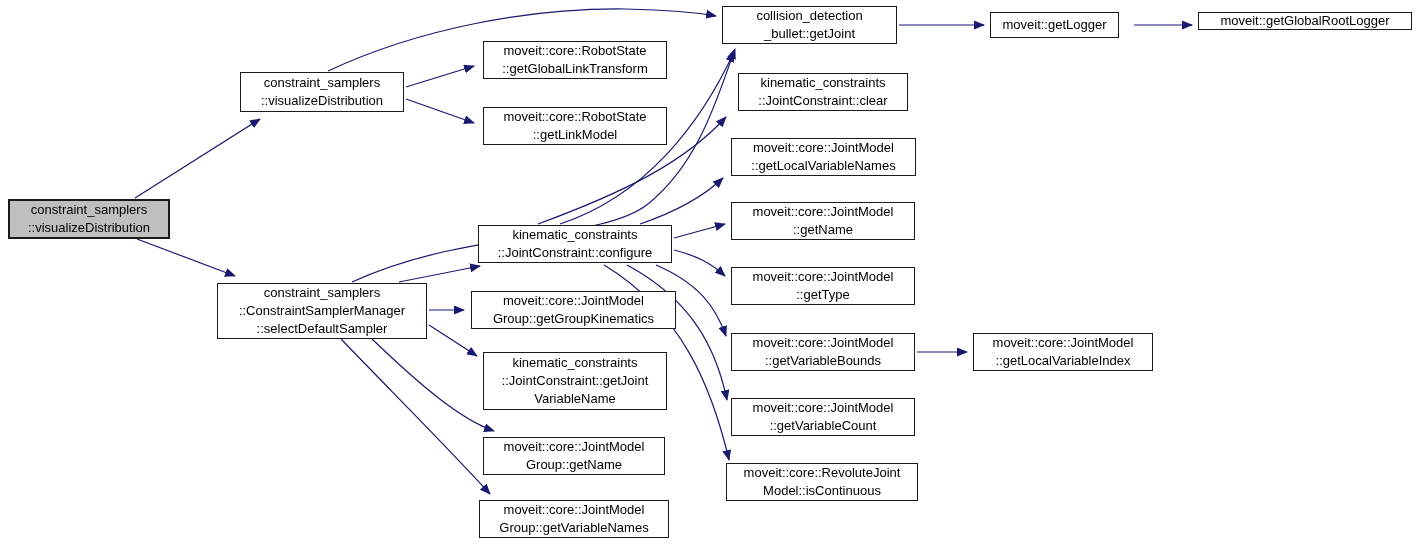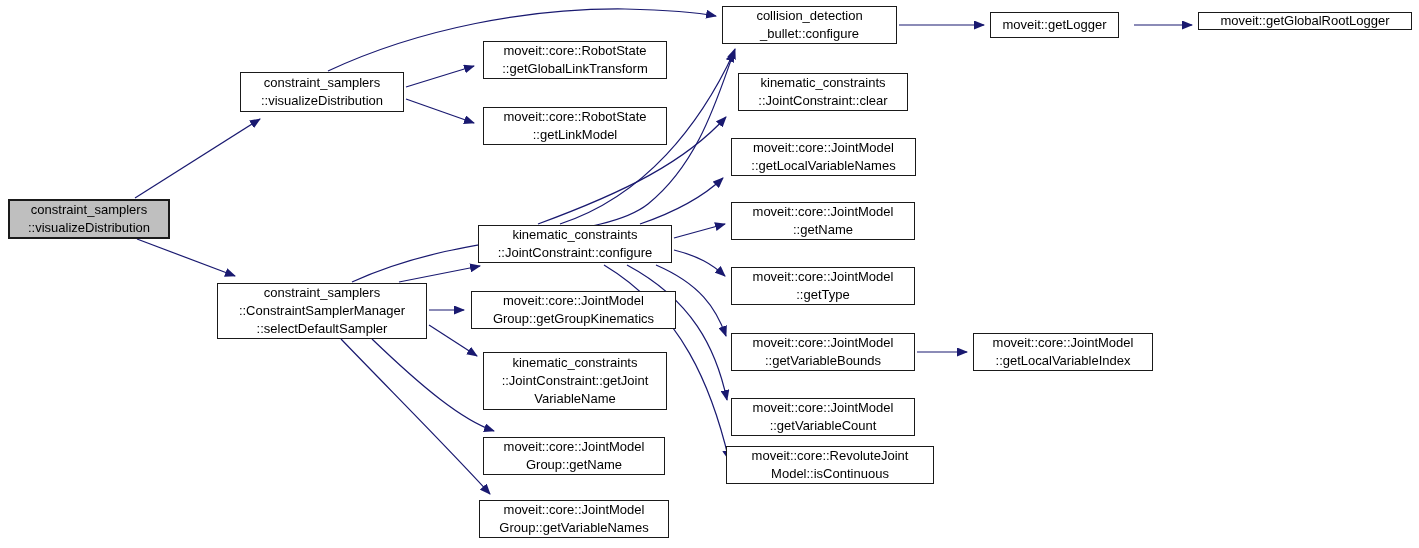--- a/index.html
+++ b/index.html
@@ -89,21 +89,21 @@
   <div class="node" style="left:240px;top:72px;width:164px;height:40px">constraint_samplers
 ::visualizeDistribution</div>
 
   <div class="node" style="left:483px;top:41px;width:184px;height:38px">moveit::core::RobotState
 ::getGlobalLinkTransform</div>
 
   <div class="node" style="left:483px;top:107px;width:184px;height:38px">moveit::core::RobotState
 ::getLinkModel</div>
 
   <div class="node" style="left:722px;top:6px;width:175px;height:38px">collision_detection
-_bullet::configure</div>
+_bullet::getJoint</div>
 
   <div class="node" style="left:990px;top:12px;width:129px;height:26px">moveit::getLogger</div>
 
   <div class="node" style="left:1198px;top:12px;width:214px;height:18px">moveit::getGlobalRootLogger</div>
 
   <div class="node" style="left:738px;top:73px;width:170px;height:38px">kinematic_constraints
 ::JointConstraint::clear</div>
 
   <div class="node" style="left:731px;top:138px;width:185px;height:38px">moveit::core::JointModel
 ::getLocalVariableNames</div>
@@ -119,21 +119,21 @@
 
   <div class="node" style="left:731px;top:333px;width:184px;height:38px">moveit::core::JointModel
 ::getVariableBounds</div>
 
   <div class="node" style="left:973px;top:333px;width:180px;height:38px">moveit::core::JointModel
 ::getLocalVariableIndex</div>
 
   <div class="node" style="left:731px;top:398px;width:184px;height:38px">moveit::core::JointModel
 ::getVariableCount</div>
 
-  <div class="node" style="left:726px;top:446px;width:208px;height:38px">moveit::core::RevoluteJoint
+  <div class="node" style="left:726px;top:463px;width:192px;height:38px">moveit::core::RevoluteJoint
 Model::isContinuous</div>
 
   <div class="node" style="left:217px;top:283px;width:210px;height:56px">constraint_samplers
 ::ConstraintSamplerManager
 ::selectDefaultSampler</div>
 
   <div class="node" style="left:471px;top:291px;width:205px;height:38px">moveit::core::JointModel
 Group::getGroupKinematics</div>
 
   <div class="node" style="left:483px;top:352px;width:184px;height:58px">kinematic_constraints

